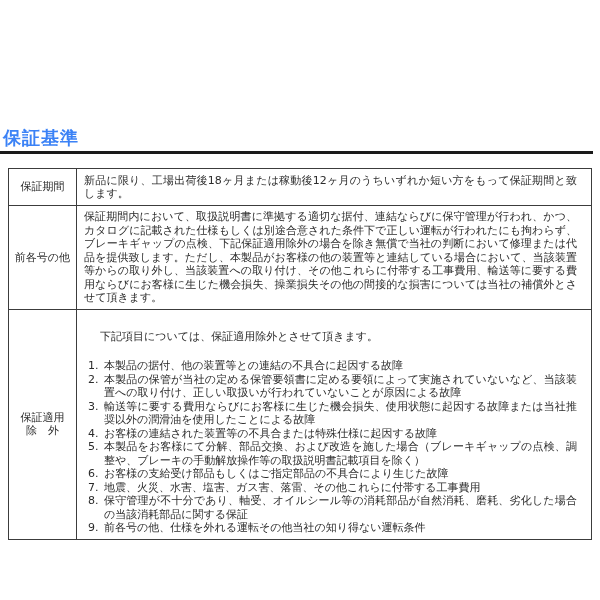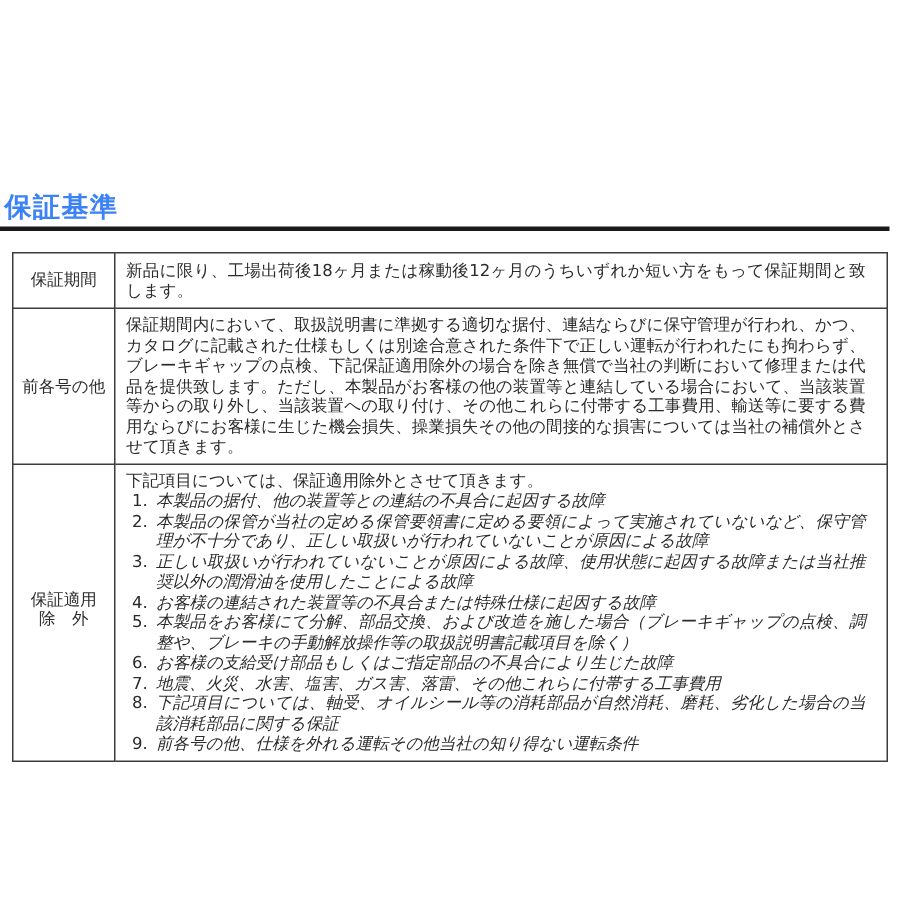--- a/index.html
+++ b/index.html
@@ -55,40 +55,39 @@
     text-align: center;
     padding: 2px;
   }
   td.content-cell {
     padding: 4px 14px 4px 7px;
     text-align: justify;
   }
   tr.row-period  td { height: 28px; }
   tr.row-content td { height: 82px; }
   tr.row-excl    td { height: 188px; vertical-align: top; }
-  tr.row-excl td.label-cell { vertical-align: middle; font-family: Liberation Mono, monospace; }
+  tr.row-excl td.label-cell { vertical-align: middle; }
   .label-line { display: block; }
-  .excl-intro { margin: 0; }
+  .excl-intro { margin: 16px; }
   ol.excl-list {
     list-style: none;
     margin: 0;
     padding: 0 0 0 4px;
   }
   ol.excl-list li {
     display: flex;
     align-items: flex-start;
   }
   ol.excl-list .num {
     flex: 0 0 16px;
     text-align: left;
   }
   ol.excl-list .txt {
     flex: 1 1 auto;
     text-align: justify;
-    font-style: italic;
   }
 </style>
 </head>
 <body>
 
 <div class="page">
 
   <h1 class="doc-heading">保証基準</h1>
 
   <div class="heading-rule"></div>
@@ -116,45 +115,45 @@
         </td>
         <td class="content-cell">
           <p class="excl-intro">下記項目については、保証適用除外とさせて頂きます。</p>
           <ol class="excl-list">
               <li>
                 <span class="num">1.</span>
                 <span class="txt">本製品の据付、他の装置等との連結の不具合に起因する故障</span>
               </li>
               <li>
                 <span class="num">2.</span>
-                <span class="txt">本製品の保管が当社の定める保管要領書に定める要領によって実施されていないなど、保守管理が不十分であり、正しい取扱いが行われていないことが原因による故障</span>
+                <span class="txt">本製品の保管が当社の定める保管要領書に定める要領によって実施されていないなど、当該装置への取り付け、正しい取扱いが行われていないことが原因による故障</span>
               </li>
               <li>
                 <span class="num">3.</span>
-                <span class="txt">正しい取扱いが行われていないことが原因による故障、使用状態に起因する故障または当社推奨以外の潤滑油を使用したことによる故障</span>
+                <span class="txt">輸送等に要する費用ならびにお客様に生じた機会損失、使用状態に起因する故障または当社推奨以外の潤滑油を使用したことによる故障</span>
               </li>
               <li>
                 <span class="num">4.</span>
                 <span class="txt">お客様の連結された装置等の不具合または特殊仕様に起因する故障</span>
               </li>
               <li>
                 <span class="num">5.</span>
                 <span class="txt">本製品をお客様にて分解、部品交換、および改造を施した場合（ブレーキギャップの点検、調整や、ブレーキの手動解放操作等の取扱説明書記載項目を除く）</span>
               </li>
               <li>
                 <span class="num">6.</span>
                 <span class="txt">お客様の支給受け部品もしくはご指定部品の不具合により生じた故障</span>
               </li>
               <li>
                 <span class="num">7.</span>
                 <span class="txt">地震、火災、水害、塩害、ガス害、落雷、その他これらに付帯する工事費用</span>
               </li>
               <li>
                 <span class="num">8.</span>
-                <span class="txt">下記項目については、軸受、オイルシール等の消耗部品が自然消耗、磨耗、劣化した場合の当該消耗部品に関する保証</span>
+                <span class="txt">保守管理が不十分であり、軸受、オイルシール等の消耗部品が自然消耗、磨耗、劣化した場合の当該消耗部品に関する保証</span>
               </li>
               <li>
                 <span class="num">9.</span>
                 <span class="txt">前各号の他、仕様を外れる運転その他当社の知り得ない運転条件</span>
               </li>
             </ol>
         </td>
       </tr>
     </tbody>
   </table>

